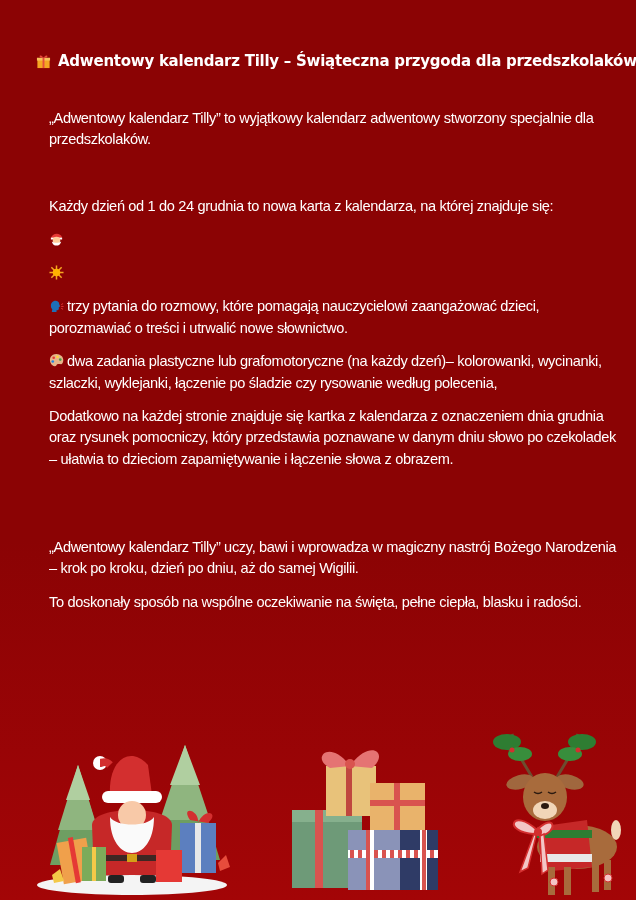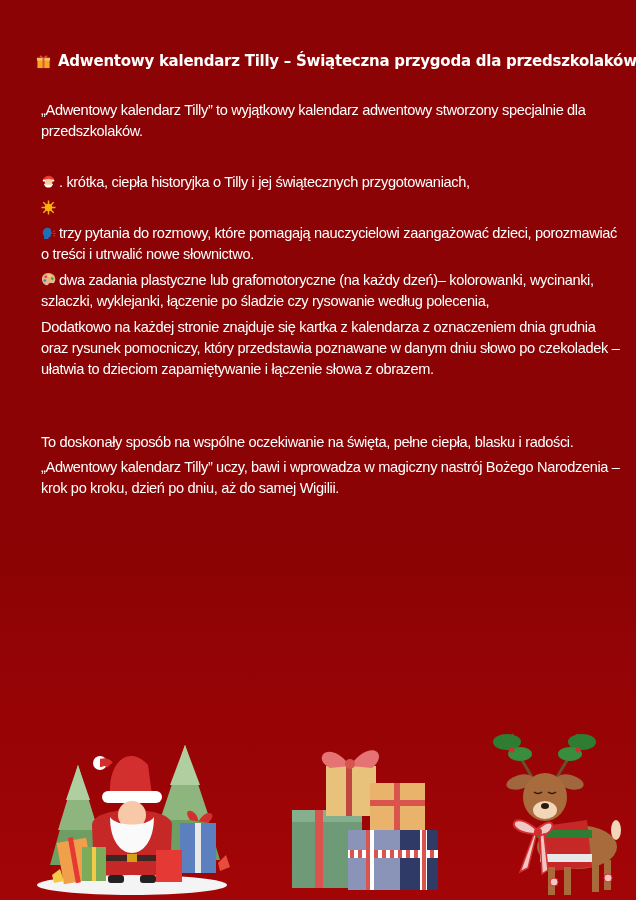--- a/index.html
+++ b/index.html
@@ -36,21 +36,21 @@
       position: absolute;
       left: 25px;
       top: 96px;
       width: 592px;
       font-size: 14.6px;
       line-height: 21.4px;
       letter-spacing: -0.35px;
       font-family: "Liberation Sans", sans-serif;
     }
     .content p {
-      margin: 4px;
+      margin: 12px;
     }
     .gap {
       height: 21.4px;
     }
     .emoji {
       display: inline-block;
       width: 15px;
       height: 15px;
       vertical-align: -2px;
       margin-right: 3px;
@@ -76,29 +76,30 @@
         <path d="M8 4 C11 0,14 2,11 4 Z" fill="#e74c3c"></path>
       </svg>
     </span>
     <span>Adwentowy kalendarz Tilly – Świąteczna przygoda dla przedszkolaków</span>
   </div>
 
   <div class="content">
     <p>„Adwentowy kalendarz Tilly” to wyjątkowy kalendarz adwentowy stworzony specjalnie dla przedszkolaków.</p>
     <div class="gap"></div>
 
+    <p>Każdy dzień od 1 do 24 grudnia to nowa karta z kalendarza, na której znajduje się:</p>
     <p>
       <span class="emoji">
         <svg viewBox="0 0 16 16">
           <path d="M2 7 C3 1,12 0,14 6 Z" fill="#e53935"></path>
           <rect x="2" y="6" width="12" height="2" fill="#fff"></rect>
           <circle cx="8" cy="9" r="4" fill="#ffcc99"></circle>
           <path d="M3 10 C4 16,12 16,13 10 C11 12,5 12,3 10 Z" fill="#fff"></path>
         </svg>
-      </span><span>. krótka, ciepła historyjka o Tilly i jej świątecznych przygotowaniach,</span>
+      </span>
     </p>
     <p>
       <span class="emoji">
         <svg viewBox="0 0 16 16">
           <g stroke="#f5a623" stroke-width="1.6">
             <line x1="8" y1="0.5" x2="8" y2="15.5"></line>
             <line x1="0.5" y1="8" x2="15.5" y2="8"></line>
             <line x1="2.5" y1="2.5" x2="13.5" y2="13.5"></line>
             <line x1="13.5" y1="2.5" x2="2.5" y2="13.5"></line>
           </g>
@@ -127,22 +128,22 @@
           <circle cx="12" cy="7" r="1.4" fill="#43a047"></circle>
           <circle cx="4" cy="9" r="1.4" fill="#1e88e5"></circle>
         </svg>
       </span><span>dwa zadania plastyczne lub grafomotoryczne (na każdy dzeń)– kolorowanki, wycinanki, szlaczki, wyklejanki, łączenie po śladzie czy rysowanie według polecenia,</span>
     </p>
     <p>Dodatkowo na każdej stronie znajduje się kartka z kalendarza z oznaczeniem dnia grudnia oraz rysunek pomocniczy, który przedstawia poznawane w danym dniu słowo po czekoladek – ułatwia to dzieciom zapamiętywanie i łączenie słowa z obrazem.</p>
     <div class="gap"></div>
 
     <div class="gap"></div>
 
+    <p>„Adwentowy kalendarz Tilly” uczy, bawi i wprowadza w magiczny nastrój Bożego Narodzenia – krok po kroku, dzień po dniu, aż do samej Wigilii.</p>
     <p>To doskonały sposób na wspólne oczekiwanie na święta, pełne ciepła, blasku i radości.</p>
-    <p>„Adwentowy kalendarz Tilly” uczy, bawi i wprowadza w magiczny nastrój Bożego Narodzenia – krok po kroku, dzień po dniu, aż do samej Wigilii.</p>
   </div>
 
   <div class="illus" style="left:18px; top:735px;">
     <svg width="205" height="160" viewBox="0 0 205 160">
 
       <ellipse cx="102" cy="150" rx="95" ry="10" fill="#f4f4f4"></ellipse>
 
       <polygon points="48,30 20,130 78,130" fill="#6e9e62"></polygon>
       <polygon points="48,30 28,95 68,95" fill="#8fb57f"></polygon>
       <polygon points="48,30 36,65 60,65" fill="#b0cfa0"></polygon>

